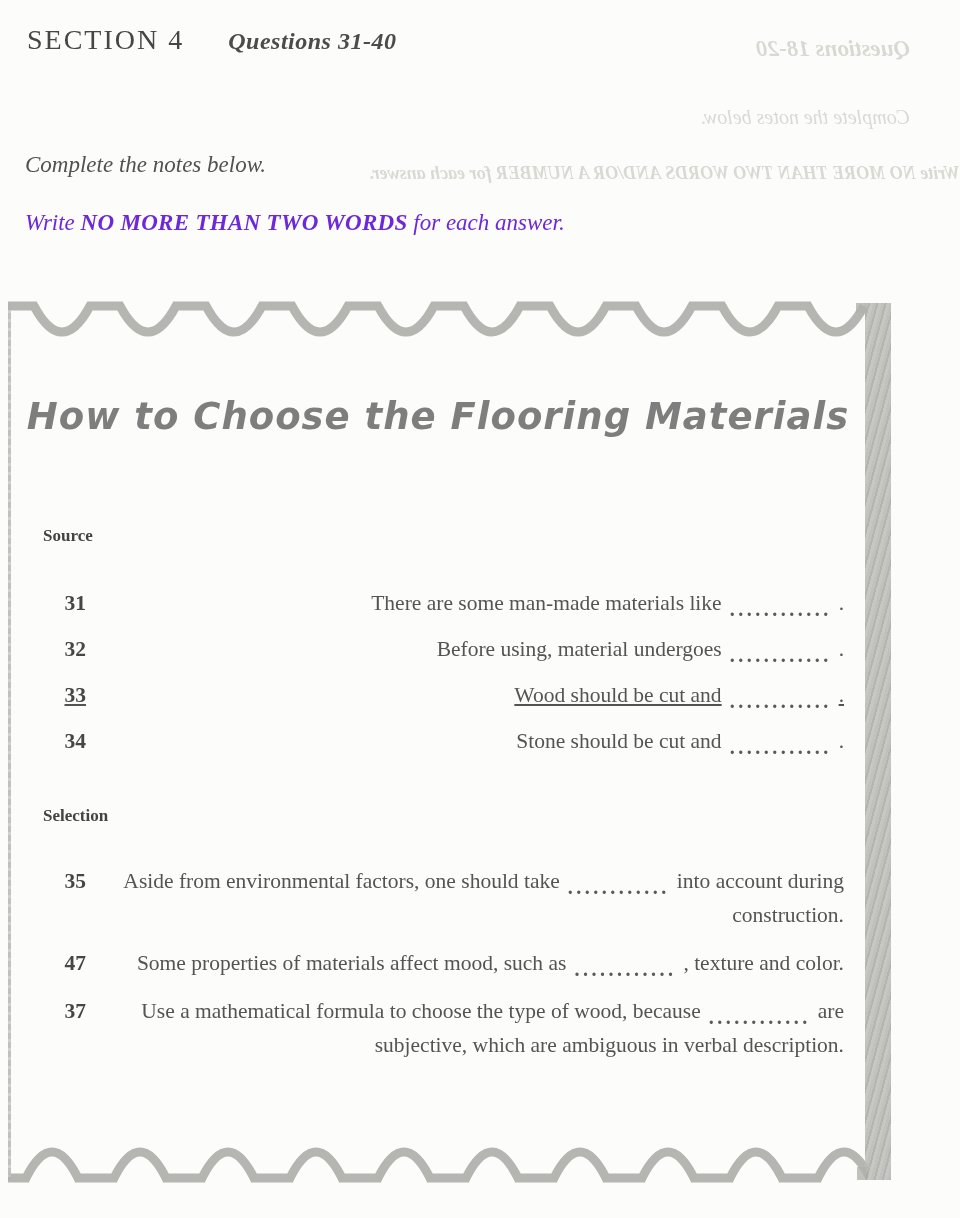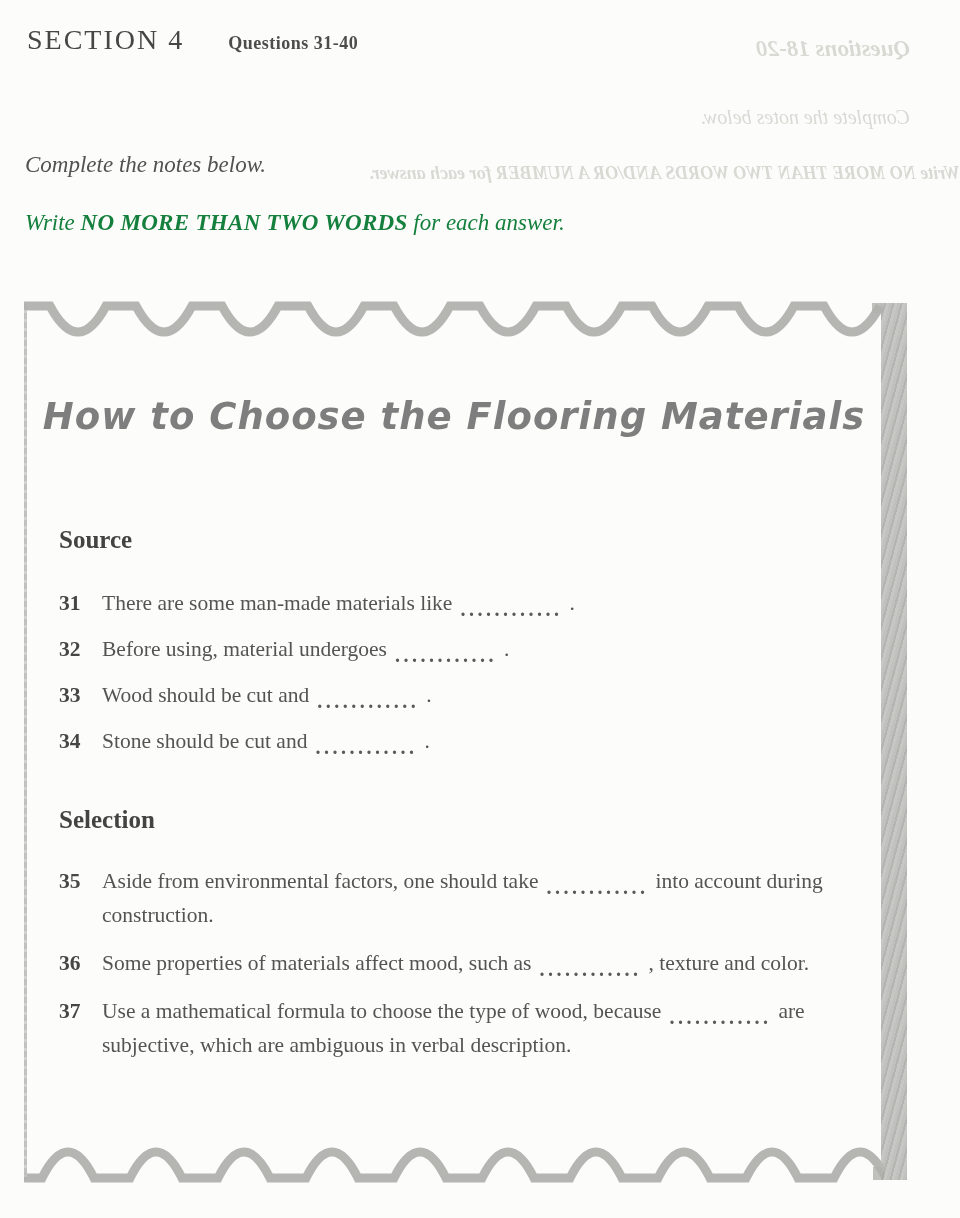--- a/index.html
+++ b/index.html
@@ -8,40 +8,40 @@
     width:960px;height:1218px;
     margin:0 auto;
     background:#fcfcfa;
     overflow:hidden;
     font-family:"Liberation Serif",serif;
     color:#4f4f4f;
   }
   
   .hdr-line{position:absolute;left:27px;top:24px;white-space:nowrap;}
   .sec-label{font-weight:normal;font-size:28px;letter-spacing:2px;color:#464646;}
-  .sec-range{font-weight:bold;font-size:18px;color:#4c4c4c;margin-left:44px;letter-spacing:.5px;}
+  .sec-range{font-weight:bold;font-style:italic;font-size:24px;color:#4c4c4c;margin-left:44px;letter-spacing:.5px;}
   .subsection{position:absolute;left:25px;top:86px;font-weight:bold;font-style:italic;font-size:26px;color:#4c4c4c;letter-spacing:.5px;}
   .instr1{position:absolute;left:25px;top:152px;font-style:italic;font-size:23px;color:#525252;}
-  .instr2{position:absolute;left:25px;top:210px;font-style:italic;font-size:23px;color:#15803d;white-space:nowrap;}
+  .instr2{position:absolute;left:25px;top:210px;font-style:italic;font-size:23px;color:#6d28d9;white-space:nowrap;}
   .instr2 .bold{font-weight:bold;letter-spacing:.3px;}
   
   .bleed{
     position:absolute;
     transform:scaleX(-1);
     color:#d9d9d4;
     filter:blur(0.6px);
     font-family:"Liberation Serif",serif;
     white-space:nowrap;
     user-select:none;
   }
   .bleed1{top:36px;left:700px;width:210px;font-size:23px;font-weight:bold;font-style:italic;text-align:left;}
   .bleed2{top:106px;left:690px;width:220px;font-size:20px;font-style:italic;}
   .bleed3{top:163px;left:480px;width:480px;font-size:18px;font-weight:bold;font-style:italic;}
   
-  .notes-box{position:absolute;left:24px;top:300px;width:886px;height:886px;}
+  .notes-box{position:absolute;left:8px;top:300px;width:886px;height:886px;}
   .border-top,.border-bottom{position:absolute;left:0;}
   .border-top{top:0;}
   .border-bottom{top:838px;}
   .border-left{
     position:absolute;left:0;top:4px;width:3px;height:876px;
     background:repeating-linear-gradient(to bottom,#b2b2af 0 6px,#c6c6c2 6px 9px);
     opacity:.8;
   }
   .border-right{
     position:absolute;left:857px;top:3px;width:26px;height:877px;
@@ -55,37 +55,37 @@
     position:absolute;left:0;top:95px;width:860px;
     text-align:center;
     font-family:"DejaVu Sans",sans-serif;
     font-style:italic;font-weight:bold;
     font-size:37px;color:#7e7e7e;
     letter-spacing:1px;
     filter:blur(.2px);
   }
   .group-heading{
     position:absolute;left:35px;
-    font-weight:bold;font-size:25px;color:#434343;
+    font-weight:bold;font-size:17px;color:#434343;
   }
   .hd-source{top:226px;}
   .hd-selection{top:506px;}
-  .item{position:absolute;left:35px;display:flex;font-size:21.5px;line-height:34px;color:#545454;}
+  .item{position:absolute;left:35px;display:flex;font-size:21.5px;line-height:34px;color:#545454;text-align:right;}
   .item .num{width:43px;flex-shrink:0;font-weight:bold;color:#464646;}
   .item .txt{width:758px;}
   .blank{
     display:inline-block;
     transform:translateY(6px);
     font-size:20px;letter-spacing:3.5px;
     font-weight:bold;color:#5a5a5a;
     margin:0 6px 0 8px;
     line-height:10px;
   }
   .after{margin-left:1px;}
-  .it31{top:286px;} .it32{top:332px;} .it33{top:378px;} .it34{top:424px;}
+  .it31{top:286px;} .it32{top:332px;} .it33{top:378px;text-decoration:underline;} .it34{top:424px;}
   .it35{top:564px;} .it36{top:646px;} .it37{top:694px;}
 </style>
 </head>
 <body>
 
 <div class="page">
 
   <div class="hdr-line">
     <span class="sec-label">SECTION 4</span><span class="sec-range">Questions 31-40</span>
   </div>
@@ -140,21 +140,21 @@
     </div>
 
     <div class="group-heading hd-selection">Selection</div>
 
     <div class="item it35">
       <span class="num">35</span>
       <span class="txt"><span>Aside from environmental factors, one should take</span><span class="blank">............</span><span class="after">into account during construction.</span></span>
     </div>
 
     <div class="item it36">
-      <span class="num">36</span>
+      <span class="num">47</span>
       <span class="txt"><span>Some properties of materials affect mood, such as</span><span class="blank">............</span><span class="after">, texture and color.</span></span>
     </div>
 
     <div class="item it37">
       <span class="num">37</span>
       <span class="txt"><span>Use a mathematical formula to choose the type of wood, because</span><span class="blank">............</span><span class="after">are subjective, which are ambiguous in verbal description.</span></span>
     </div>
 
   </div>
 </div>

